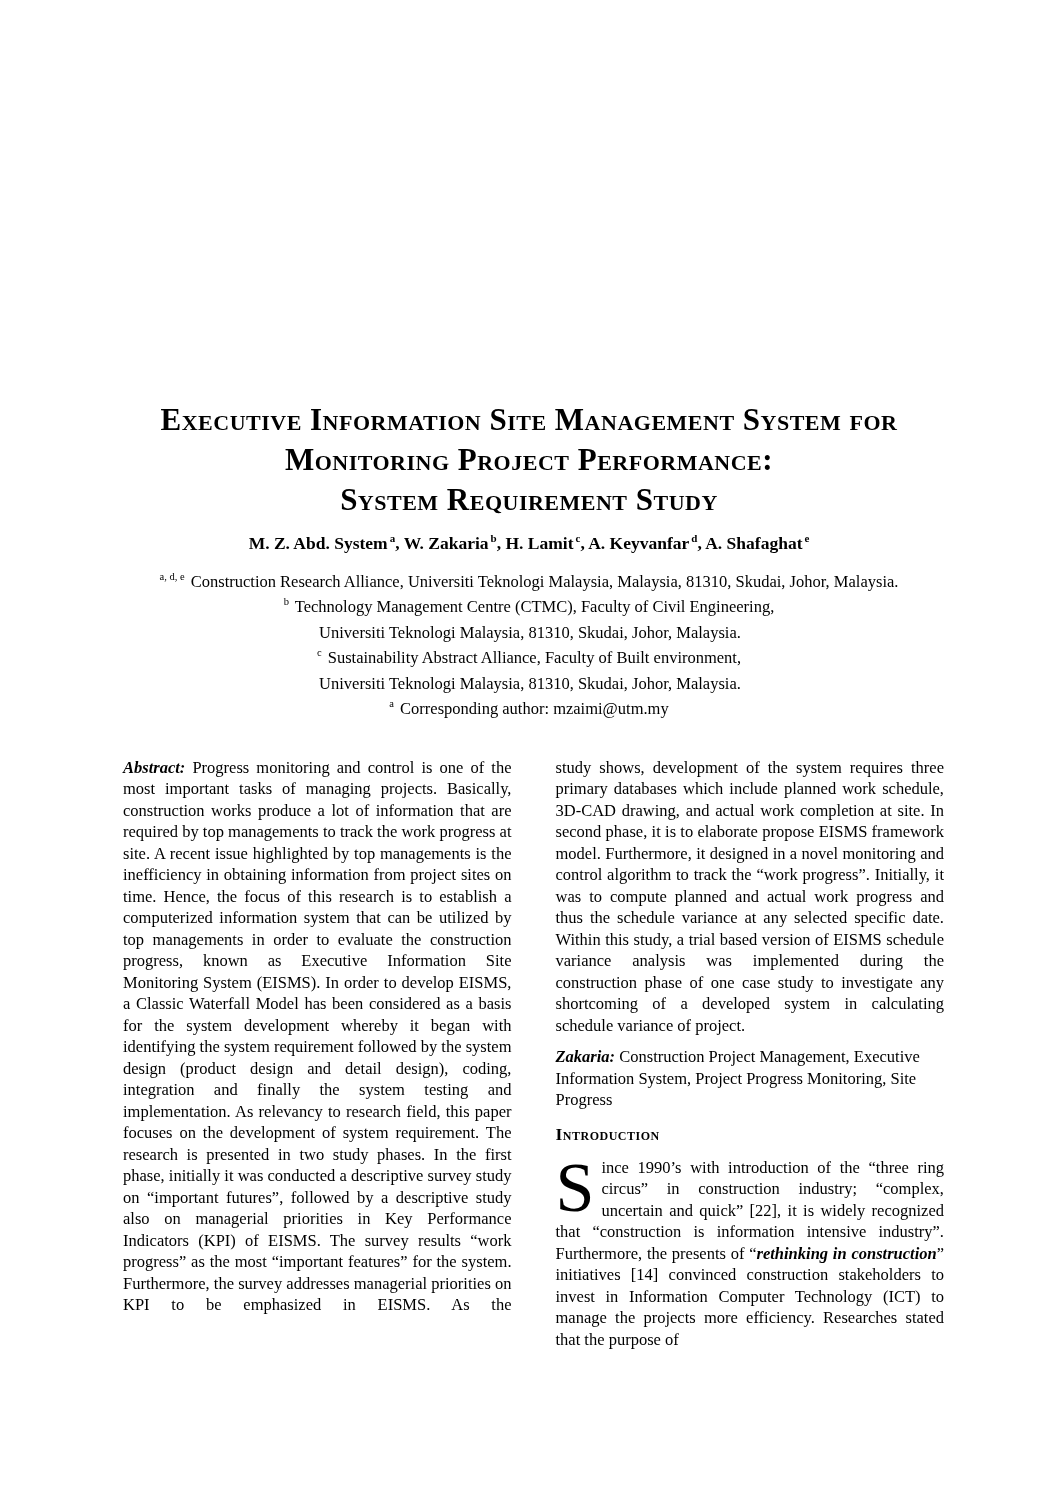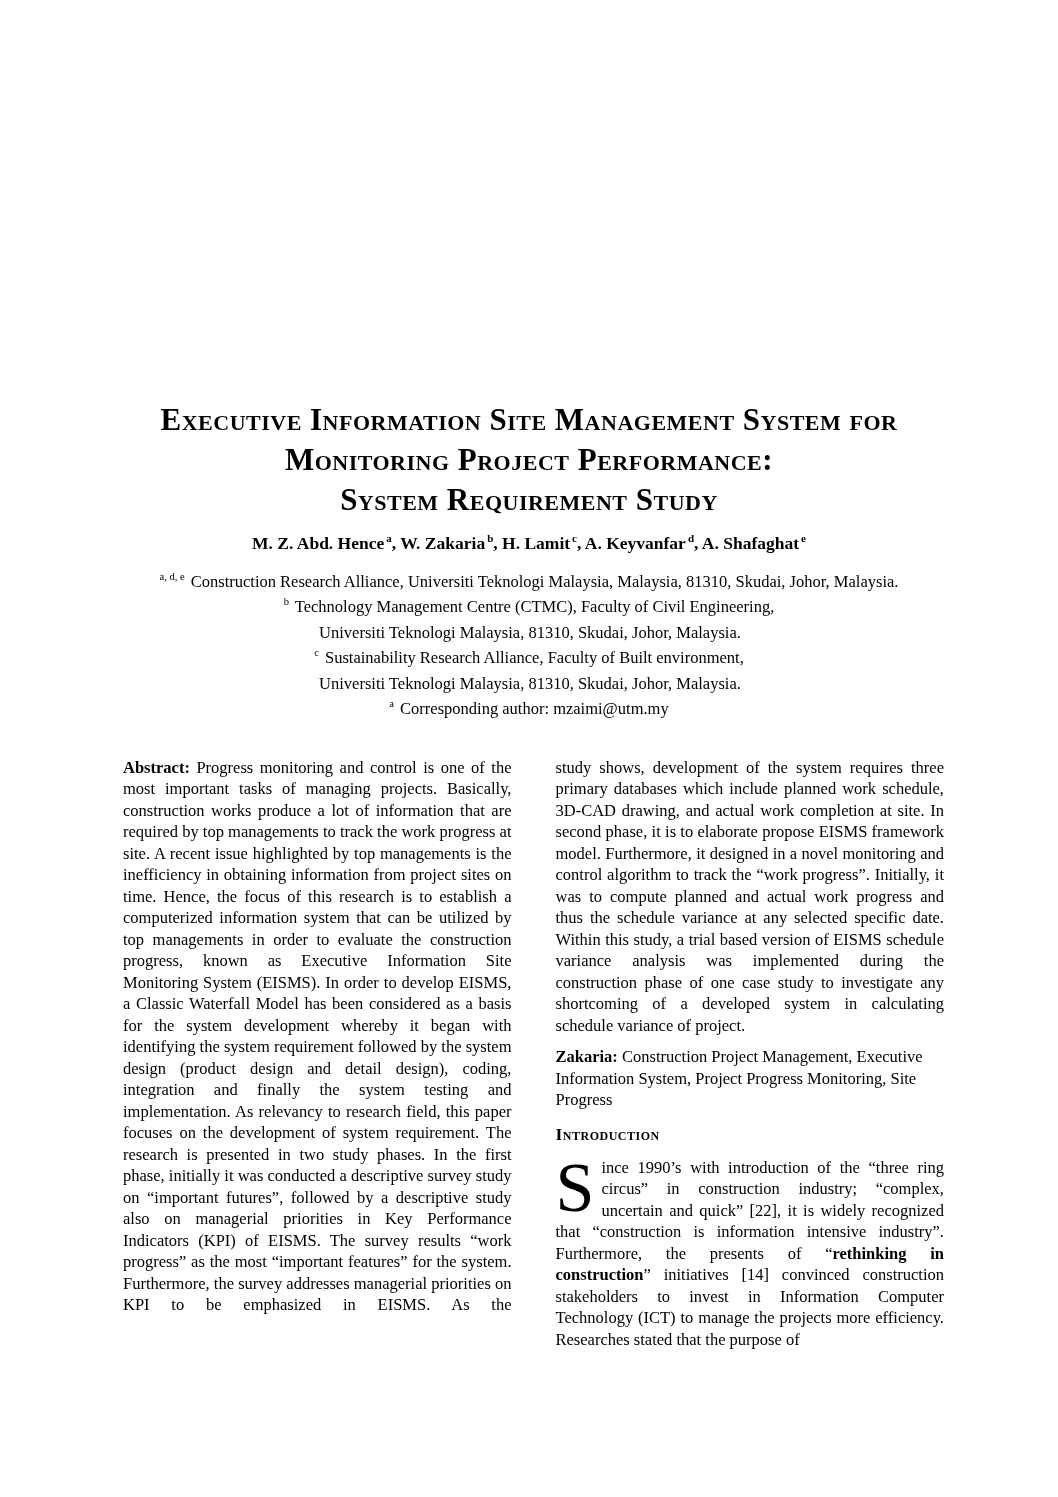--- a/index.html
+++ b/index.html
@@ -62,20 +62,21 @@
   }
   .body-par {
     font-size: 16.5px;
     line-height: 21.5px;
     text-align: justify;
     margin-bottom: 10px;
   }
   .body-par.fill-last { text-align-last: justify; }
   .lbl-bi {
     font-weight: bold;
+    font-style: italic;
   }
   .keywords-par {
     font-size: 16.5px;
     line-height: 21.5px;
     text-align: left;
     margin-bottom: 12px;
   }
   .section-heading {
     font-size: 17.5px;
     line-height: 22px;
@@ -98,27 +99,27 @@
 <div class="page">
 
   <div class="front-matter">
 
     <h1>
       <div class="title-line">Executive Information Site Management System for</div>
       <div class="title-line">Monitoring Project Performance:</div>
       <div class="title-line">System Requirement Study</div>
     </h1>
 
-    <div class="authors"><span><span>M. Z. Abd. Hence</span><sup>a</sup><span>, </span></span><span><span>W. Zakaria</span><sup>b</sup><span>, </span></span><span><span>H. Lamit</span><sup>c</sup><span>, </span></span><span><span>A. Keyvanfar</span><sup>d</sup><span>, </span></span><span><span>A. Shafaghat</span><sup>e</sup><span></span></span></div>
+    <div class="authors"><span><span>M. Z. Abd. System</span><sup>a</sup><span>, </span></span><span><span>W. Zakaria</span><sup>b</sup><span>, </span></span><span><span>H. Lamit</span><sup>c</sup><span>, </span></span><span><span>A. Keyvanfar</span><sup>d</sup><span>, </span></span><span><span>A. Shafaghat</span><sup>e</sup><span></span></span></div>
 
     <div class="affiliations">
       <div class="affil-line"><sup>a, d, e</sup> <span>Construction Research Alliance, Universiti Teknologi Malaysia, Malaysia, 81310, Skudai, Johor, Malaysia.</span></div>
       <div class="affil-line"><sup>b</sup> <span>Technology Management Centre (CTMC), Faculty of Civil Engineering,</span></div>
       <div class="affil-line"><sup></sup><span>Universiti Teknologi Malaysia, 81310, Skudai, Johor, Malaysia.</span></div>
-      <div class="affil-line"><sup>c</sup> <span>Sustainability Research Alliance, Faculty of Built environment,</span></div>
+      <div class="affil-line"><sup>c</sup> <span>Sustainability Abstract Alliance, Faculty of Built environment,</span></div>
       <div class="affil-line"><sup></sup><span>Universiti Teknologi Malaysia, 81310, Skudai, Johor, Malaysia.</span></div>
       <div class="affil-line"><sup>a</sup> <span>Corresponding author: mzaimi@utm.my</span></div>
     </div>
 
 
   </div>
 
   <div class="columns">
 
     <div class="col">

